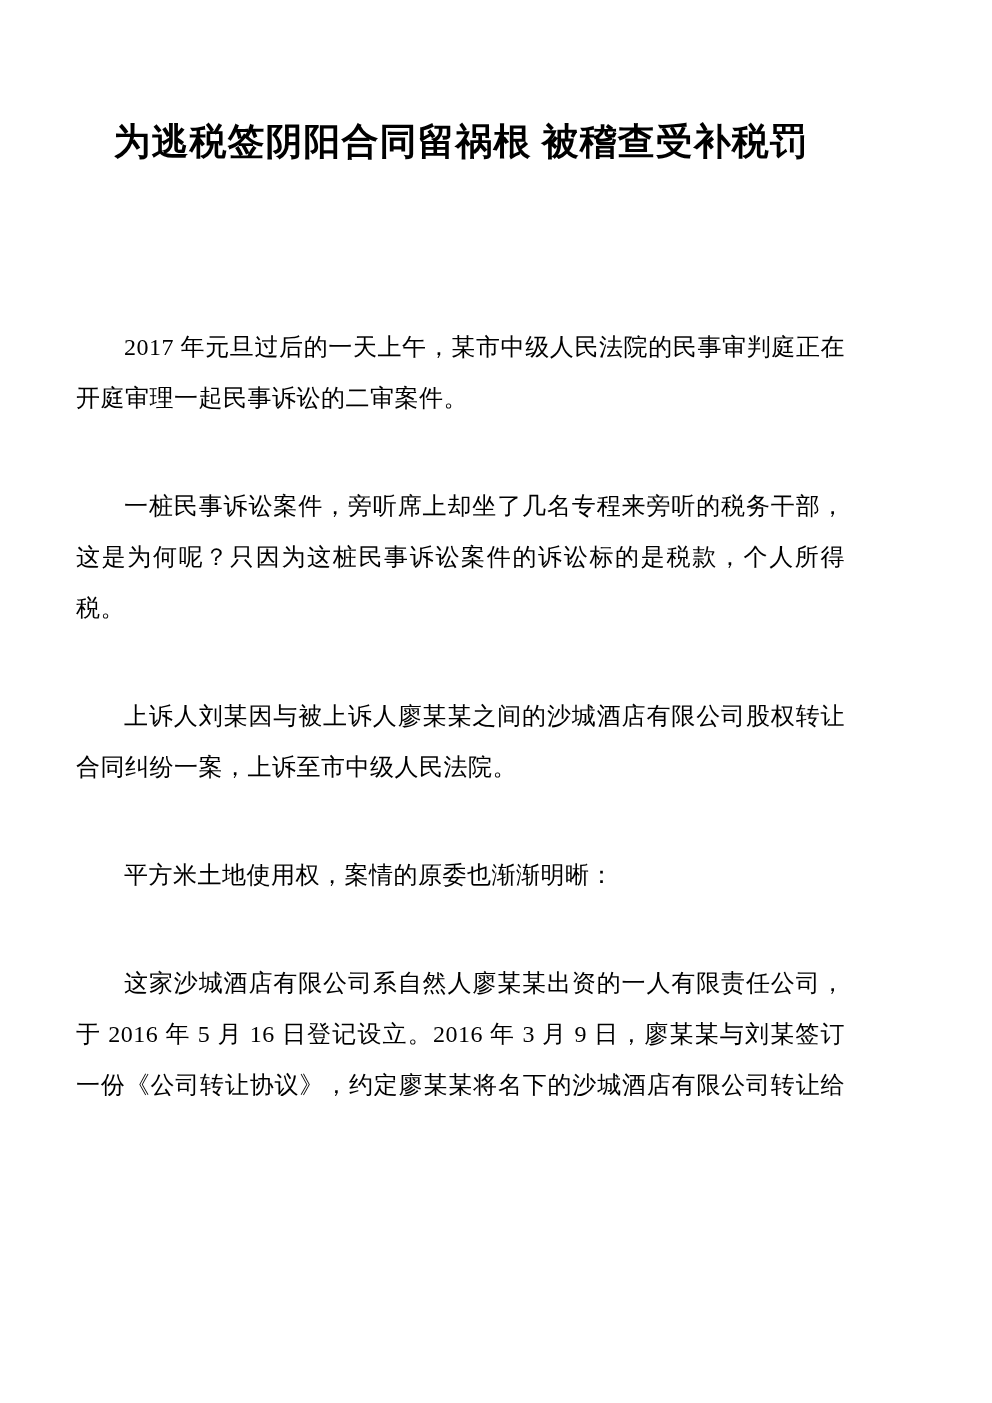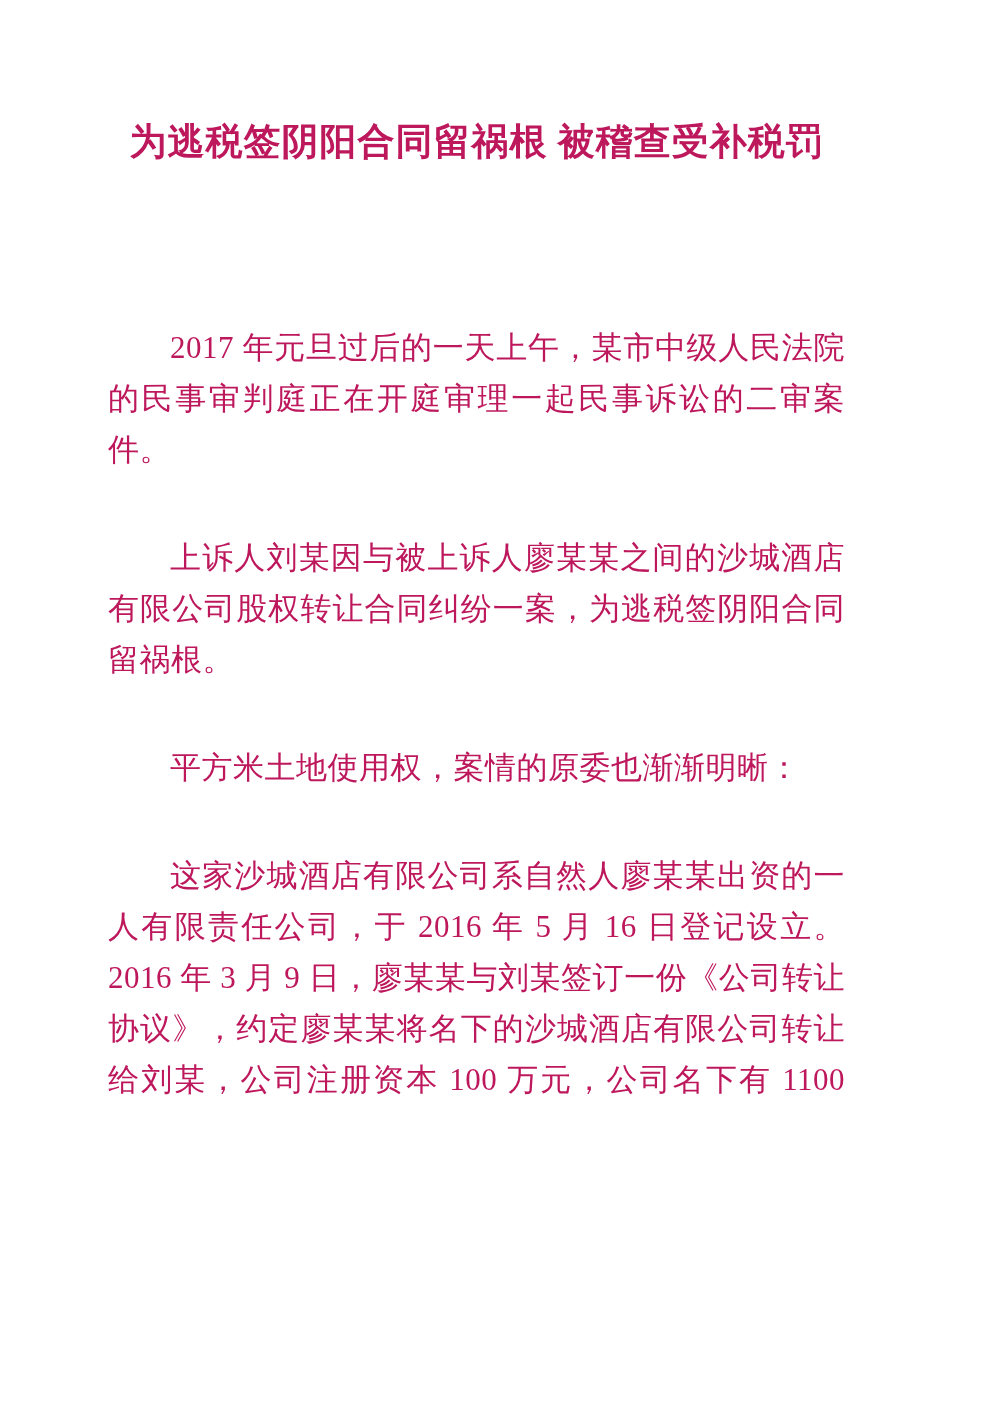--- a/index.html
+++ b/index.html
@@ -6,55 +6,56 @@
     margin: 0;
     padding: 0;
     background: #ffffff;
   }
   .page {
     position: relative;
     width: 992px;
     height: 1096px;
     box-sizing: border-box;
     background: #ffffff;
-    color: #be185d;
-    padding: 112px 147px 0 108px;
+    color: #000000;
+    padding: 112px 147px 0 76px;
     overflow: hidden;
     font-family: "Liberation Serif", "DejaVu Serif", serif;
   }
   .doc-title {
     margin: 0 0 150px 0;
     font-size: 37px;
     line-height: 60px;
     font-weight: bold;
     text-align: center;
     letter-spacing: 1px;
   }
   .title-line {
     display: block;
     white-space: nowrap;
   }
   .body-para {
     margin: 0 0 57px 0;
-    font-size: 31px;
+    font-size: 24px;
     line-height: 51px;
     text-align: justify;
     text-indent: 2em;
     letter-spacing: 0.5px;
   }
 </style>
 </head>
 <body>
 
 <div class="page">
   <h1 class="doc-title">
     <span class="title-line">为逃税签阴阳合同留祸根 被稽查受补税罚</span>
   </h1>
 
   <p class="body-para">2017 年元旦过后的一天上午，某市中级人民法院的民事审判庭正在开庭审理一起民事诉讼的二审案件。</p>
 
+  <p class="body-para">一桩民事诉讼案件，旁听席上却坐了几名专程来旁听的税务干部，这是为何呢？只因为这桩民事诉讼案件的诉讼标的是税款，个人所得税。</p>
 
-  <p class="body-para">上诉人刘某因与被上诉人廖某某之间的沙城酒店有限公司股权转让合同纠纷一案，为逃税签阴阳合同留祸根。</p>
+  <p class="body-para">上诉人刘某因与被上诉人廖某某之间的沙城酒店有限公司股权转让合同纠纷一案，上诉至市中级人民法院。</p>
 
   <p class="body-para">平方米土地使用权，案情的原委也渐渐明晰：</p>
 
   <p class="body-para">这家沙城酒店有限公司系自然人廖某某出资的一人有限责任公司，于 2016 年 5 月 16 日登记设立。2016 年 3 月 9 日，廖某某与刘某签订一份《公司转让协议》，约定廖某某将名下的沙城酒店有限公司转让给刘某，公司注册资本 100 万元，公司名下有 1100 平方米土地使用权，土地性质为“其他商服</p>
 </div>
 
 </body></html>

